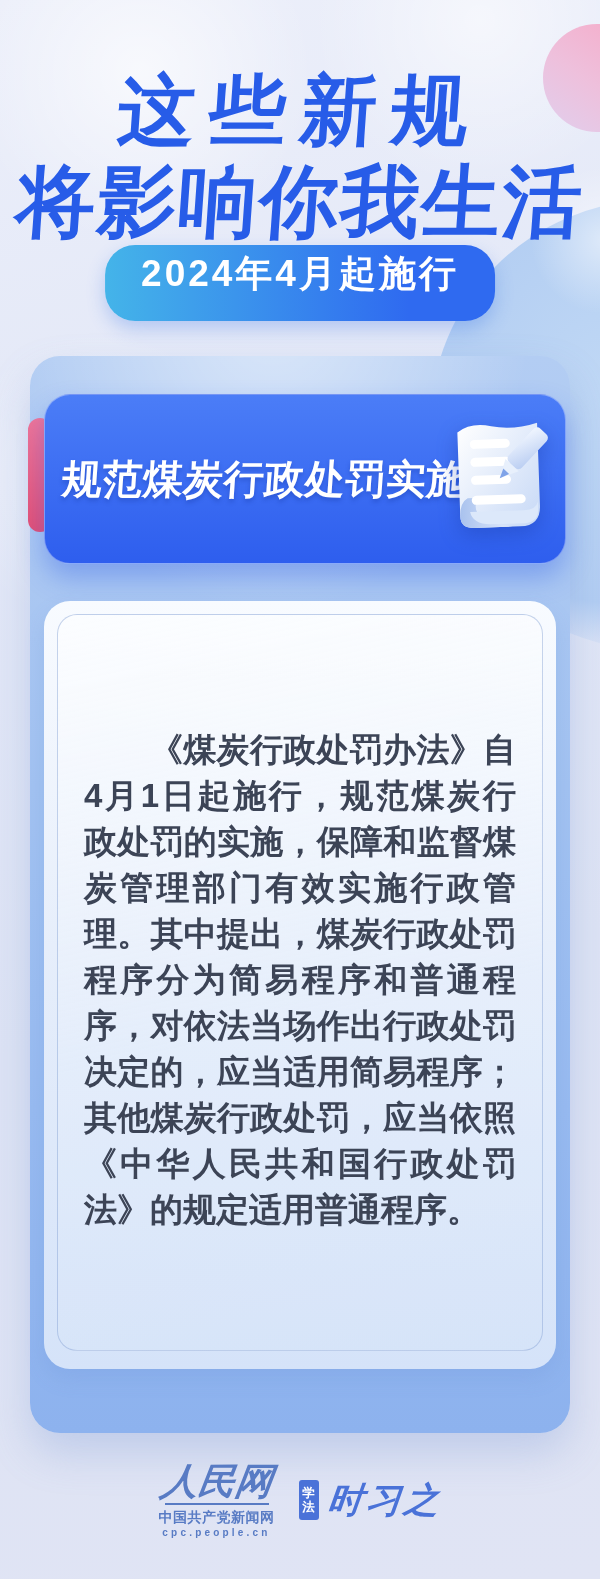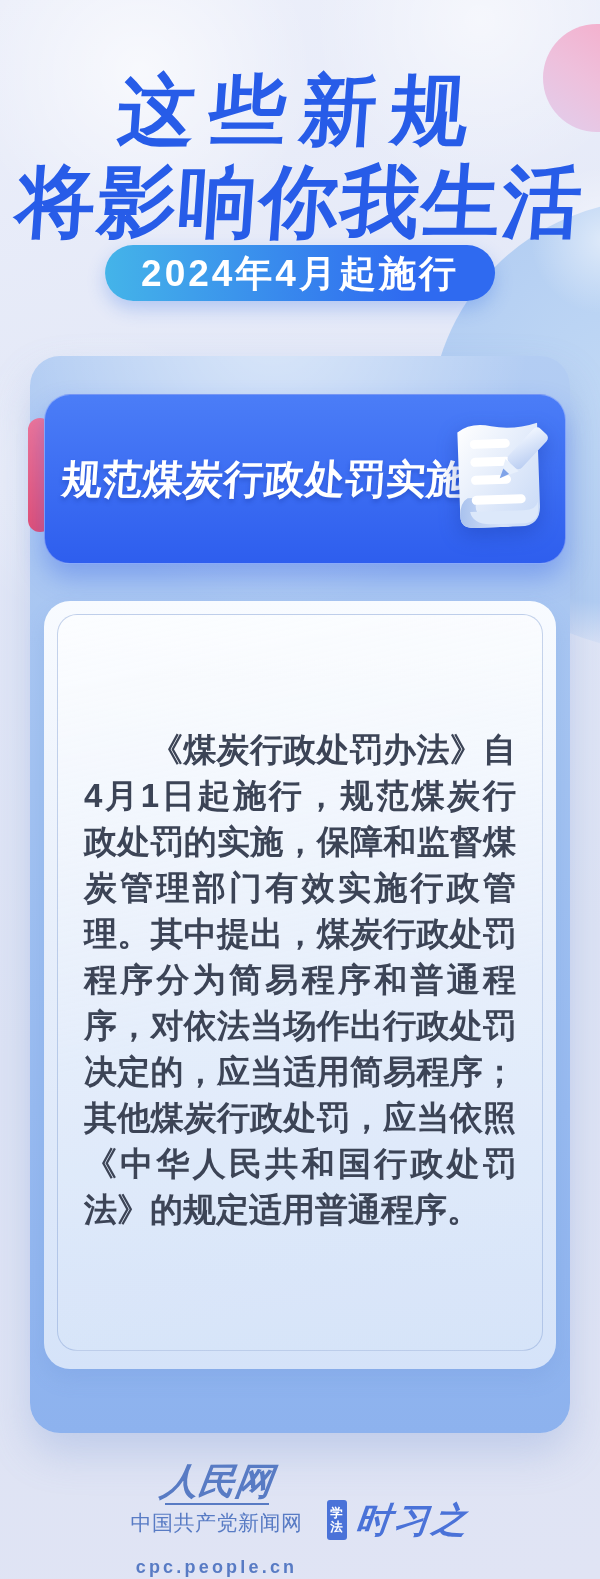--- a/index.html
+++ b/index.html
@@ -21,21 +21,21 @@
     background:radial-gradient(circle,rgba(255,255,255,.5) 0%,rgba(255,255,255,0) 66%);}
   .blob-right-mid{left:530px;top:165px;width:150px;height:150px;
     background:radial-gradient(circle,rgba(255,255,255,.55) 0%,rgba(255,255,255,0) 70%);}
 
   .main-title{position:absolute;left:0;right:0;text-align:center;color:#275ce8;
     font-weight:900;transform:skewX(-4deg);white-space:nowrap;}
   .title-l1{top:60px;font-size:77px;letter-spacing:14px;}
   .title-l2{top:150px;font-size:79px;letter-spacing:2px;}
 
   .date-badge{position:absolute;top:245px;left:50%;transform:translateX(-50%);
-    height:56px;line-height:58px;padding:0 36px;border-radius:30px;
+    height:76px;line-height:58px;padding:0 36px;border-radius:30px;
     background:linear-gradient(90deg,#44b4e9 0%,#2f6af0 78%);
     color:#fff;font-size:37px;font-weight:800;letter-spacing:3px;white-space:nowrap;
     box-shadow:0 8px 18px rgba(50,110,230,.28);}
 
   .card{position:absolute;left:30px;top:356px;width:540px;height:1077px;border-radius:30px;
     background:linear-gradient(180deg,#b3cdf3 0%,#a2c2f1 40%,#97baf0 70%,#8db2ee 100%);
     box-shadow:0 20px 40px rgba(110,145,210,.28);}
   .card::before{content:"";position:absolute;left:0;top:0;right:0;height:300px;
     border-radius:30px 30px 0 0;
     background:radial-gradient(ellipse at 45% -20%,rgba(255,255,255,.55) 0%,rgba(255,255,255,0) 62%);}
@@ -61,22 +61,22 @@
     background:linear-gradient(168deg,rgba(255,255,255,.55) 0%,rgba(235,243,253,.25) 55%,rgba(214,228,248,.25) 100%);}
   .body-text{margin:112px 26px 0 26px;font-size:33px;line-height:46px;font-weight:700;
     color:#3c4456;text-align:justify;text-indent:2em;}
 
   .footer{position:absolute;left:0;right:0;top:1462px;display:flex;justify-content:center;
     align-items:center;gap:24px;}
   .pd-logo{text-align:center;color:#587bc4;}
   .pd-script{font-size:37px;font-weight:700;font-style:italic;transform:skewX(-8deg);
     line-height:40px;}
   .pd-underline{width:104px;height:2px;background:#587bc4;margin:1px auto 4px;}
-  .pd-name{font-size:21px;font-weight:400;letter-spacing:.5px;white-space:nowrap;}
-  .pd-url{font-size:18px;font-weight:700;letter-spacing:3.2px;margin-top:20px;}
+  .pd-name{font-size:14px;font-weight:700;letter-spacing:.5px;white-space:nowrap;}
+  .pd-url{font-size:10px;font-weight:700;letter-spacing:3.2px;margin-top:0;}
   .sxz-group{display:flex;align-items:center;gap:9px;}
   .xf-badge{width:20px;height:40px;background:#4a72d8;border-radius:3px;color:#fff;
     display:flex;flex-direction:column;align-items:center;justify-content:center;
     font-size:12.5px;font-weight:700;line-height:14px;}
   .sxz-text{font-size:35px;font-weight:900;font-style:italic;color:#4a72d8;
     transform:skewX(-6deg);letter-spacing:3px;white-space:nowrap;}
 </style>
 </head>
 <body>
 

